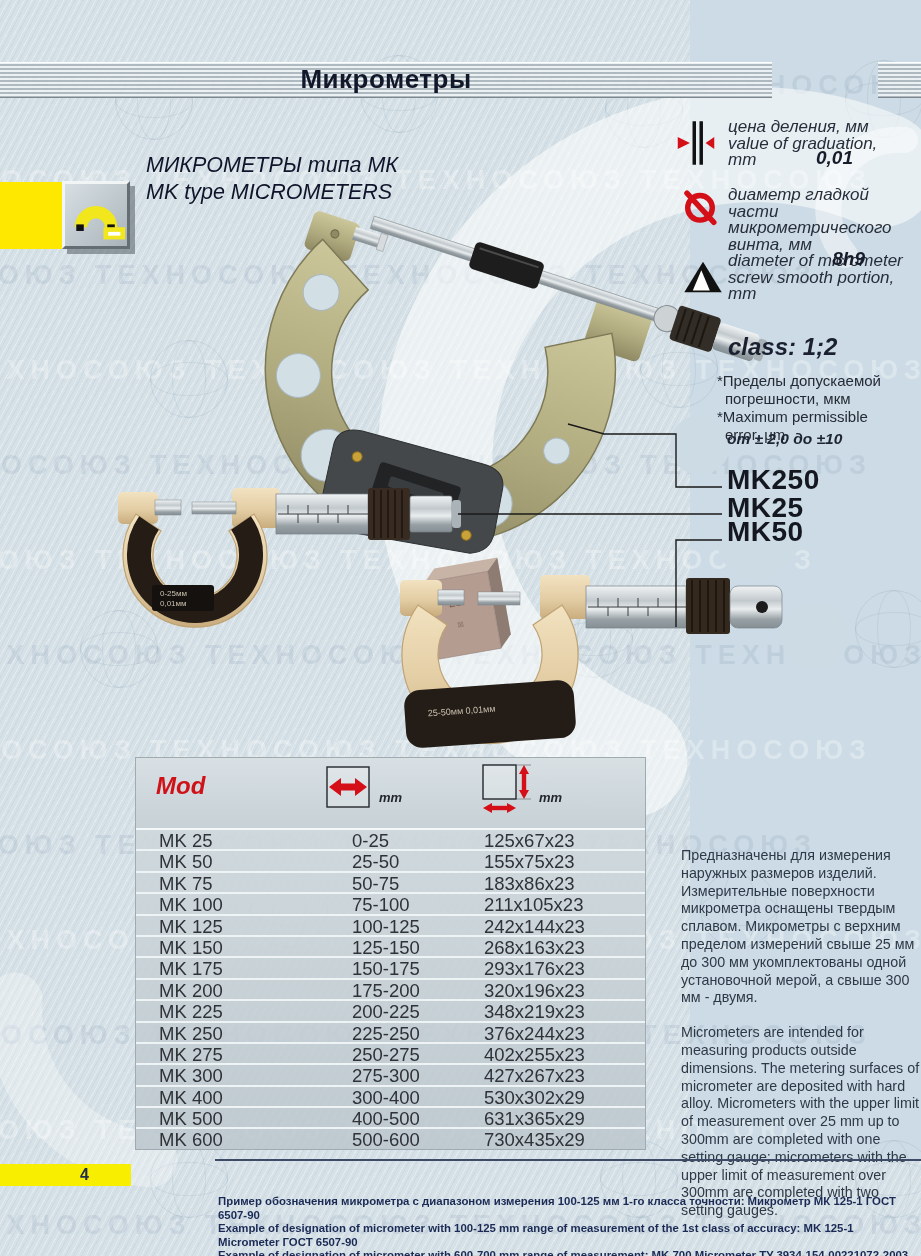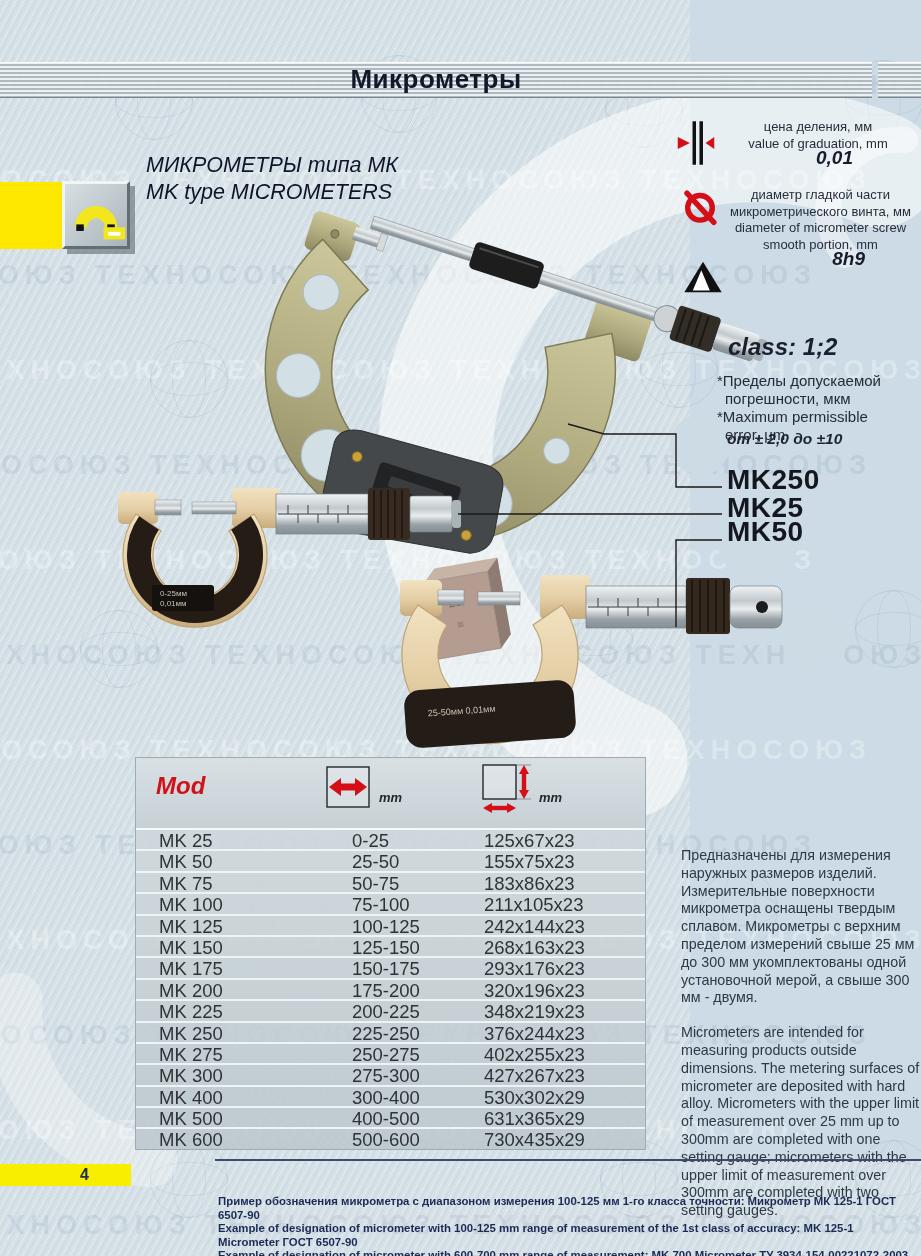--- a/index.html
+++ b/index.html
@@ -16,34 +16,34 @@
   
   #wm-layer{left:0;top:0;width:921px;height:1256px;overflow:hidden;z-index:1;}
   .wm-row{position:absolute;white-space:nowrap;font-weight:bold;font-size:27px;letter-spacing:6px;}
   .globe{position:absolute;border:1.5px solid rgba(130,155,175,.20);border-radius:50%;width:76px;height:76px;}
   .globe::before{content:"";position:absolute;inset:-1px 27%;border:1.5px solid rgba(130,155,175,.16);border-radius:50%;}
   .globe::after{content:"";position:absolute;inset:27% -1px;border:1.5px solid rgba(130,155,175,.16);border-radius:50%;}
   #art{left:0;top:0;width:921px;height:1256px;z-index:2;pointer-events:none;}
   
   .bar{background:repeating-linear-gradient(180deg, rgba(238,242,244,.93) 0 2px, rgba(171,182,189,.93) 2px 4px);
        box-shadow:0 1px 0 #7d878d, inset 0 1px 0 #fdfefe;}
-  #header-bar{left:0;top:62px;width:872px;height:35px;z-index:3;display:flex;align-items:center;justify-content:center;}
+  #header-bar{left:0;top:62px;width:772px;height:35px;z-index:3;display:flex;align-items:center;justify-content:center;}
   #header-bar-cap{left:878px;top:62px;width:43px;height:35px;z-index:3;}
   .hdr-title{font-size:26px;font-weight:bold;color:#12172a;letter-spacing:.5px;}
   
   #product-title{left:146px;top:152px;z-index:3;font-size:21.5px;line-height:27px;font-weight:normal;font-style:italic;color:#10142a;}
   
   #logo-yellow{left:0;top:182px;width:62px;height:67px;background:#ffe800;z-index:3;}
   #logo-box{left:62px;top:181px;width:68px;height:68px;z-index:3;
      background:linear-gradient(135deg,#d7dfe3,#a9b4ba);
      border-top:3px solid #f1f5f6;border-left:3px solid #f1f5f6;
      border-right:3px solid #646d72;border-bottom:3px solid #646d72;
      box-shadow:5px 5px 0 rgba(84,94,100,.55);box-sizing:border-box;}
   
-  .spec-label{font-size:13px;line-height:16.5px;color:#262e3a;text-align:center;}
+  .spec-label{font-size:17px;font-style:italic;line-height:16.5px;color:#262e3a;}
   .spec-value{font-size:19px;font-weight:bold;font-style:italic;color:#171c2b;text-align:right;}
   .class-line{font-size:24px;font-weight:bold;font-style:italic;color:#1a2030;}
   .note{font-size:15px;line-height:18px;color:#242b36;}
   .note-range{font-size:15.5px;font-weight:bold;font-style:italic;color:#1d2433;}
   .model-label{font-size:28px;font-weight:bold;color:#14171f;letter-spacing:.5px;line-height:28px;}
   .z3{z-index:3;}
   
   #spec-table{left:135px;top:757px;width:511px;height:393px;z-index:3;
      background:linear-gradient(180deg, rgba(210,219,223,.92), rgba(188,199,205,.88));
      border:1px solid #9fabb1;box-sizing:border-box;}

